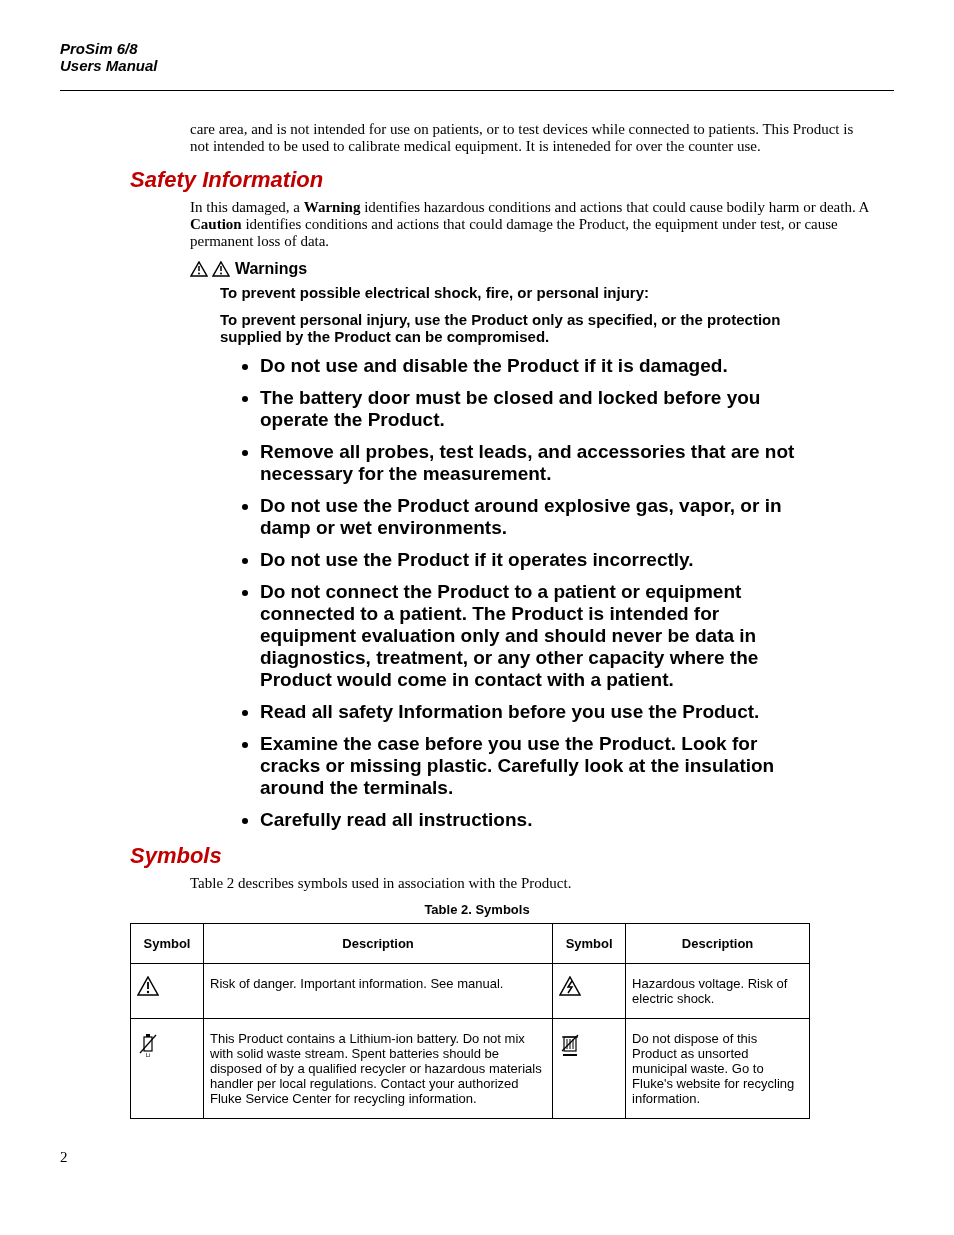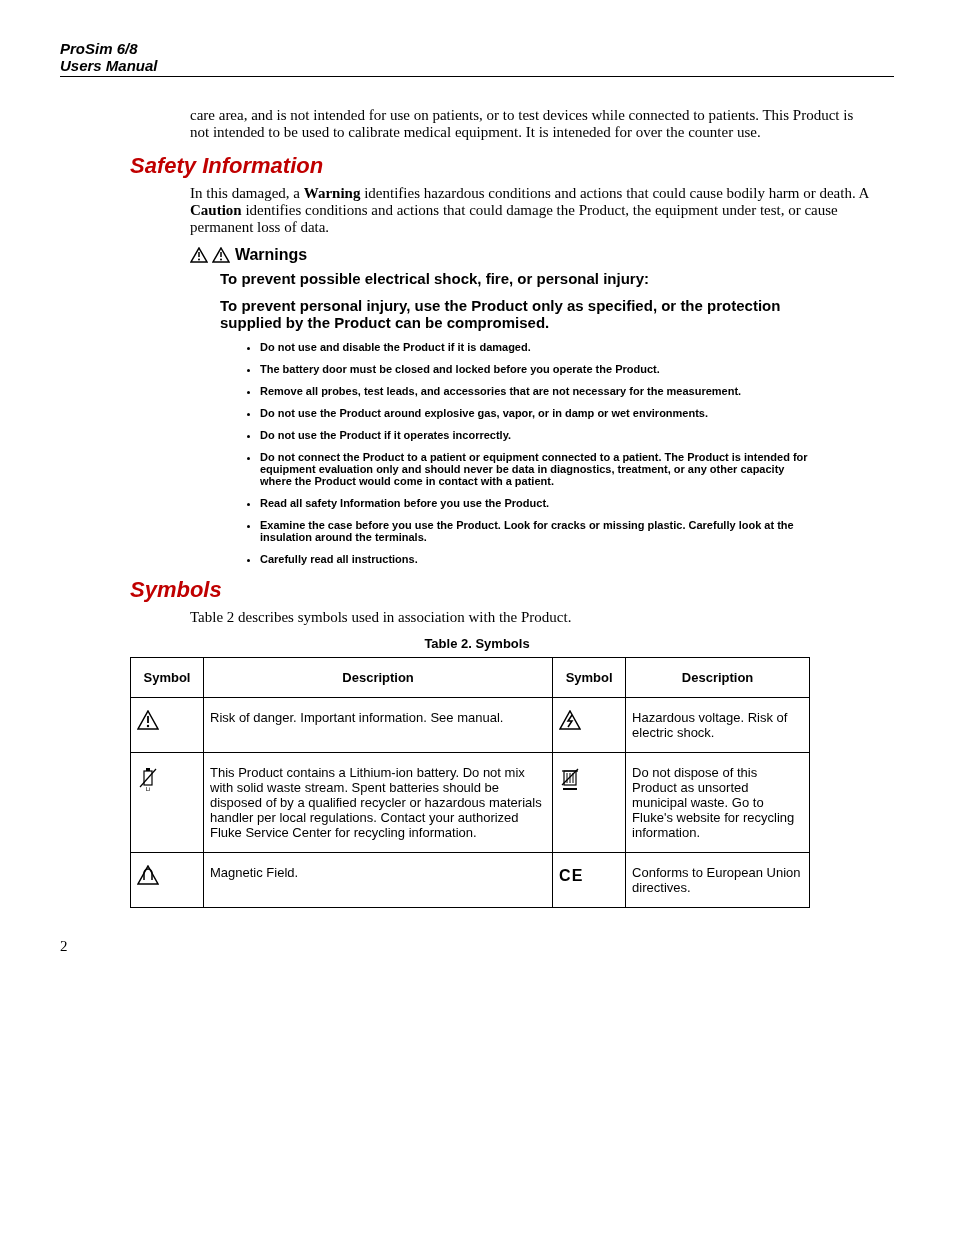--- a/index.html
+++ b/index.html
@@ -11,21 +11,21 @@
     padding: 40px 60px 40px 60px;
     width: 954px;
     box-sizing: border-box;
   }
   .header-block {
     font-family: Arial, Helvetica, sans-serif;
     font-style: italic;
     font-weight: bold;
     font-size: 15px;
     border-bottom: 1px solid #000;
-    padding-bottom: 2px;
+    padding-bottom: 16px;
     margin-bottom: 30px;
   }
   .content-indent {
     margin-left: 130px;
     margin-right: 20px;
   }
   .section-title {
     font-family: Arial, Helvetica, sans-serif;
     font-style: italic;
     font-weight: bold;
@@ -46,21 +46,21 @@
   .warn-heading svg { vertical-align: -3px; }
   .bold-block {
     font-family: Arial, Helvetica, sans-serif;
     font-weight: bold;
     font-size: 15px;
     margin: 0 40px 10px 30px;
   }
   ul.warn-list {
     font-family: Arial, Helvetica, sans-serif;
     font-weight: bold;
-    font-size: 11px;
+    font-size: 19px;
     margin: 0 60px 0 50px;
     padding-left: 20px;
   }
   ul.warn-list li {
     margin-bottom: 10px;
   }
   .table-caption {
     font-family: Arial, Helvetica, sans-serif;
     font-weight: bold;
     font-size: 13px;
@@ -197,29 +197,16 @@
         <line x1="11" y1="8" x2="11" y2="18" stroke="#000" stroke-width="1"></line>
         <line x1="14" y1="8" x2="14" y2="18" stroke="#000" stroke-width="1"></line>
         <line x1="3" y1="6" x2="19" y2="6" stroke="#000" stroke-width="1.2"></line>
         <line x1="3" y1="20" x2="19" y2="4" stroke="#000" stroke-width="1.2"></line>
         <line x1="4" y1="24" x2="18" y2="24" stroke="#000" stroke-width="2"></line>
       </svg>
     </td>
     <td>Do not dispose of this Product as unsorted municipal waste. Go to Fluke's website for recycling information.</td>
   </tr>
 
-  <tr>
-    <td class="sym-cell">
-      <svg width="22" height="20">
-            <polygon points="11,1 21,19 1,19" fill="none" stroke="#000" stroke-width="1.5"></polygon>
-            <path d="M7 15 L7 8 A4 4 0 0 1 15 8 L15 15" fill="none" stroke="#000" stroke-width="1.5"></path>
-          </svg>
-    </td>
-    <td>Magnetic Field.</td>
-    <td class="sym-cell">
-      <span style="font-family:Arial;font-weight:bold;font-size:16px;letter-spacing:1px;">CE</span>
-    </td>
-    <td>Conforms to European Union directives.</td>
-  </tr>
 </tbody>
   </table>
 
 <div class="page-num">2</div>
 
 </body></html>

